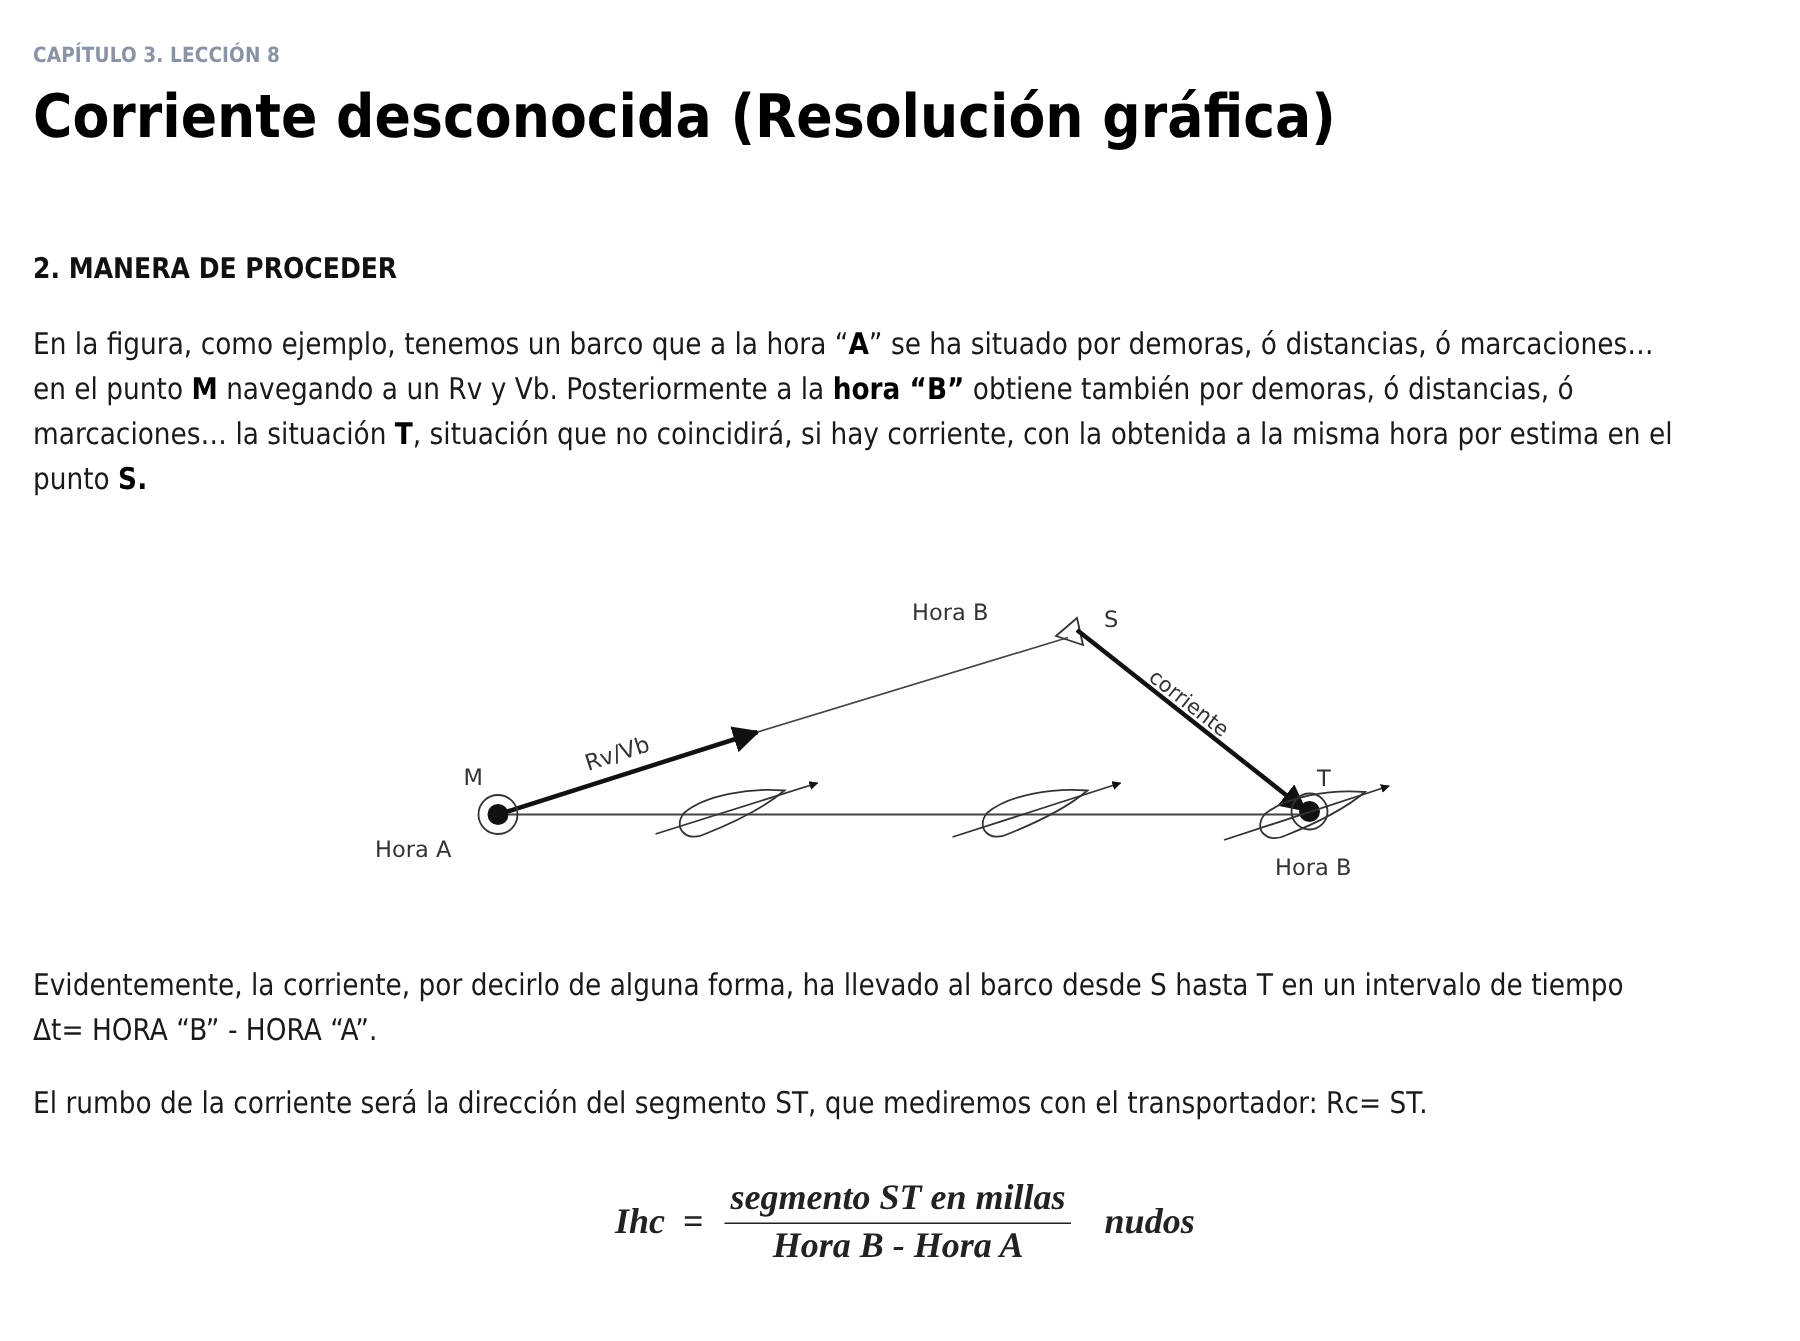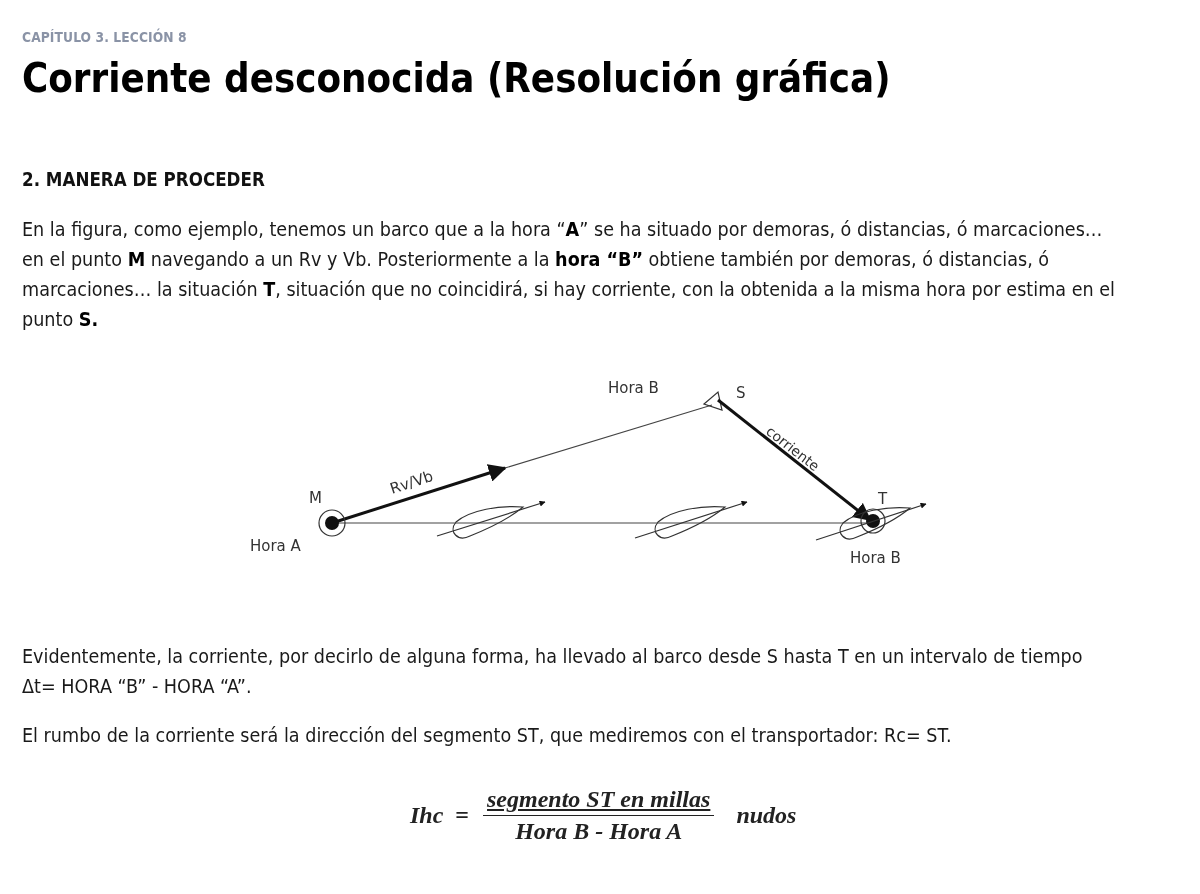--- a/index.html
+++ b/index.html
@@ -31,32 +31,32 @@
     .para {
       position: absolute; left: 0; width: 1300px; margin: 0;
       font-size: 20px; line-height: 30px; color: #1a1a1a;
       font-family: "DejaVu Sans", sans-serif;
       transform: scaleX(0.88); transform-origin: left;
     }
     .para b { font-weight: 700; color: #000; }
     .p1 { top: 214px; }
     .p2 { top: 641px; }
     .p3 { top: 720px; }
-    .figure { position: absolute; left: 240px; top: 370px; }
+    .figure { position: absolute; left: 240px; top: 390px; }
     .figure svg text { font-family: "DejaVu Sans", sans-serif; fill: #333; }
     .formula {
       position: absolute; left: 410px; top: 786px;
       font-family: "Liberation Serif", "DejaVu Serif", serif;
       font-style: italic; font-weight: 700; color: #222;
       display: flex; align-items: center; font-size: 24px;
     }
     .formula .lhs { margin-right: 12px; }
     .formula .eq { margin-right: 14px; font-style: normal; }
     .frac { display: flex; flex-direction: column; align-items: center; }
-    .frac .num { padding: 0 4px 2px 4px; border-bottom: 1.6px solid #222; text-decoration: underline; }
+    .frac .num { padding: 0 4px 2px 4px; border-bottom: 1.6px solid #222; }
     .frac .den { padding: 2px 4px 0 4px; }
     .formula .unit { margin-left: 22px; text-align: center; }
   </style>
 </head>
 <body>
 
 <div class="page">
   <div class="chapter">CAPÍTULO 3. LECCIÓN 8</div>
   <h1 class="title">Corriente desconocida (Resolución gráfica)</h1>
   <h2 class="section-heading">2. MANERA DE PROCEDER</h2>

